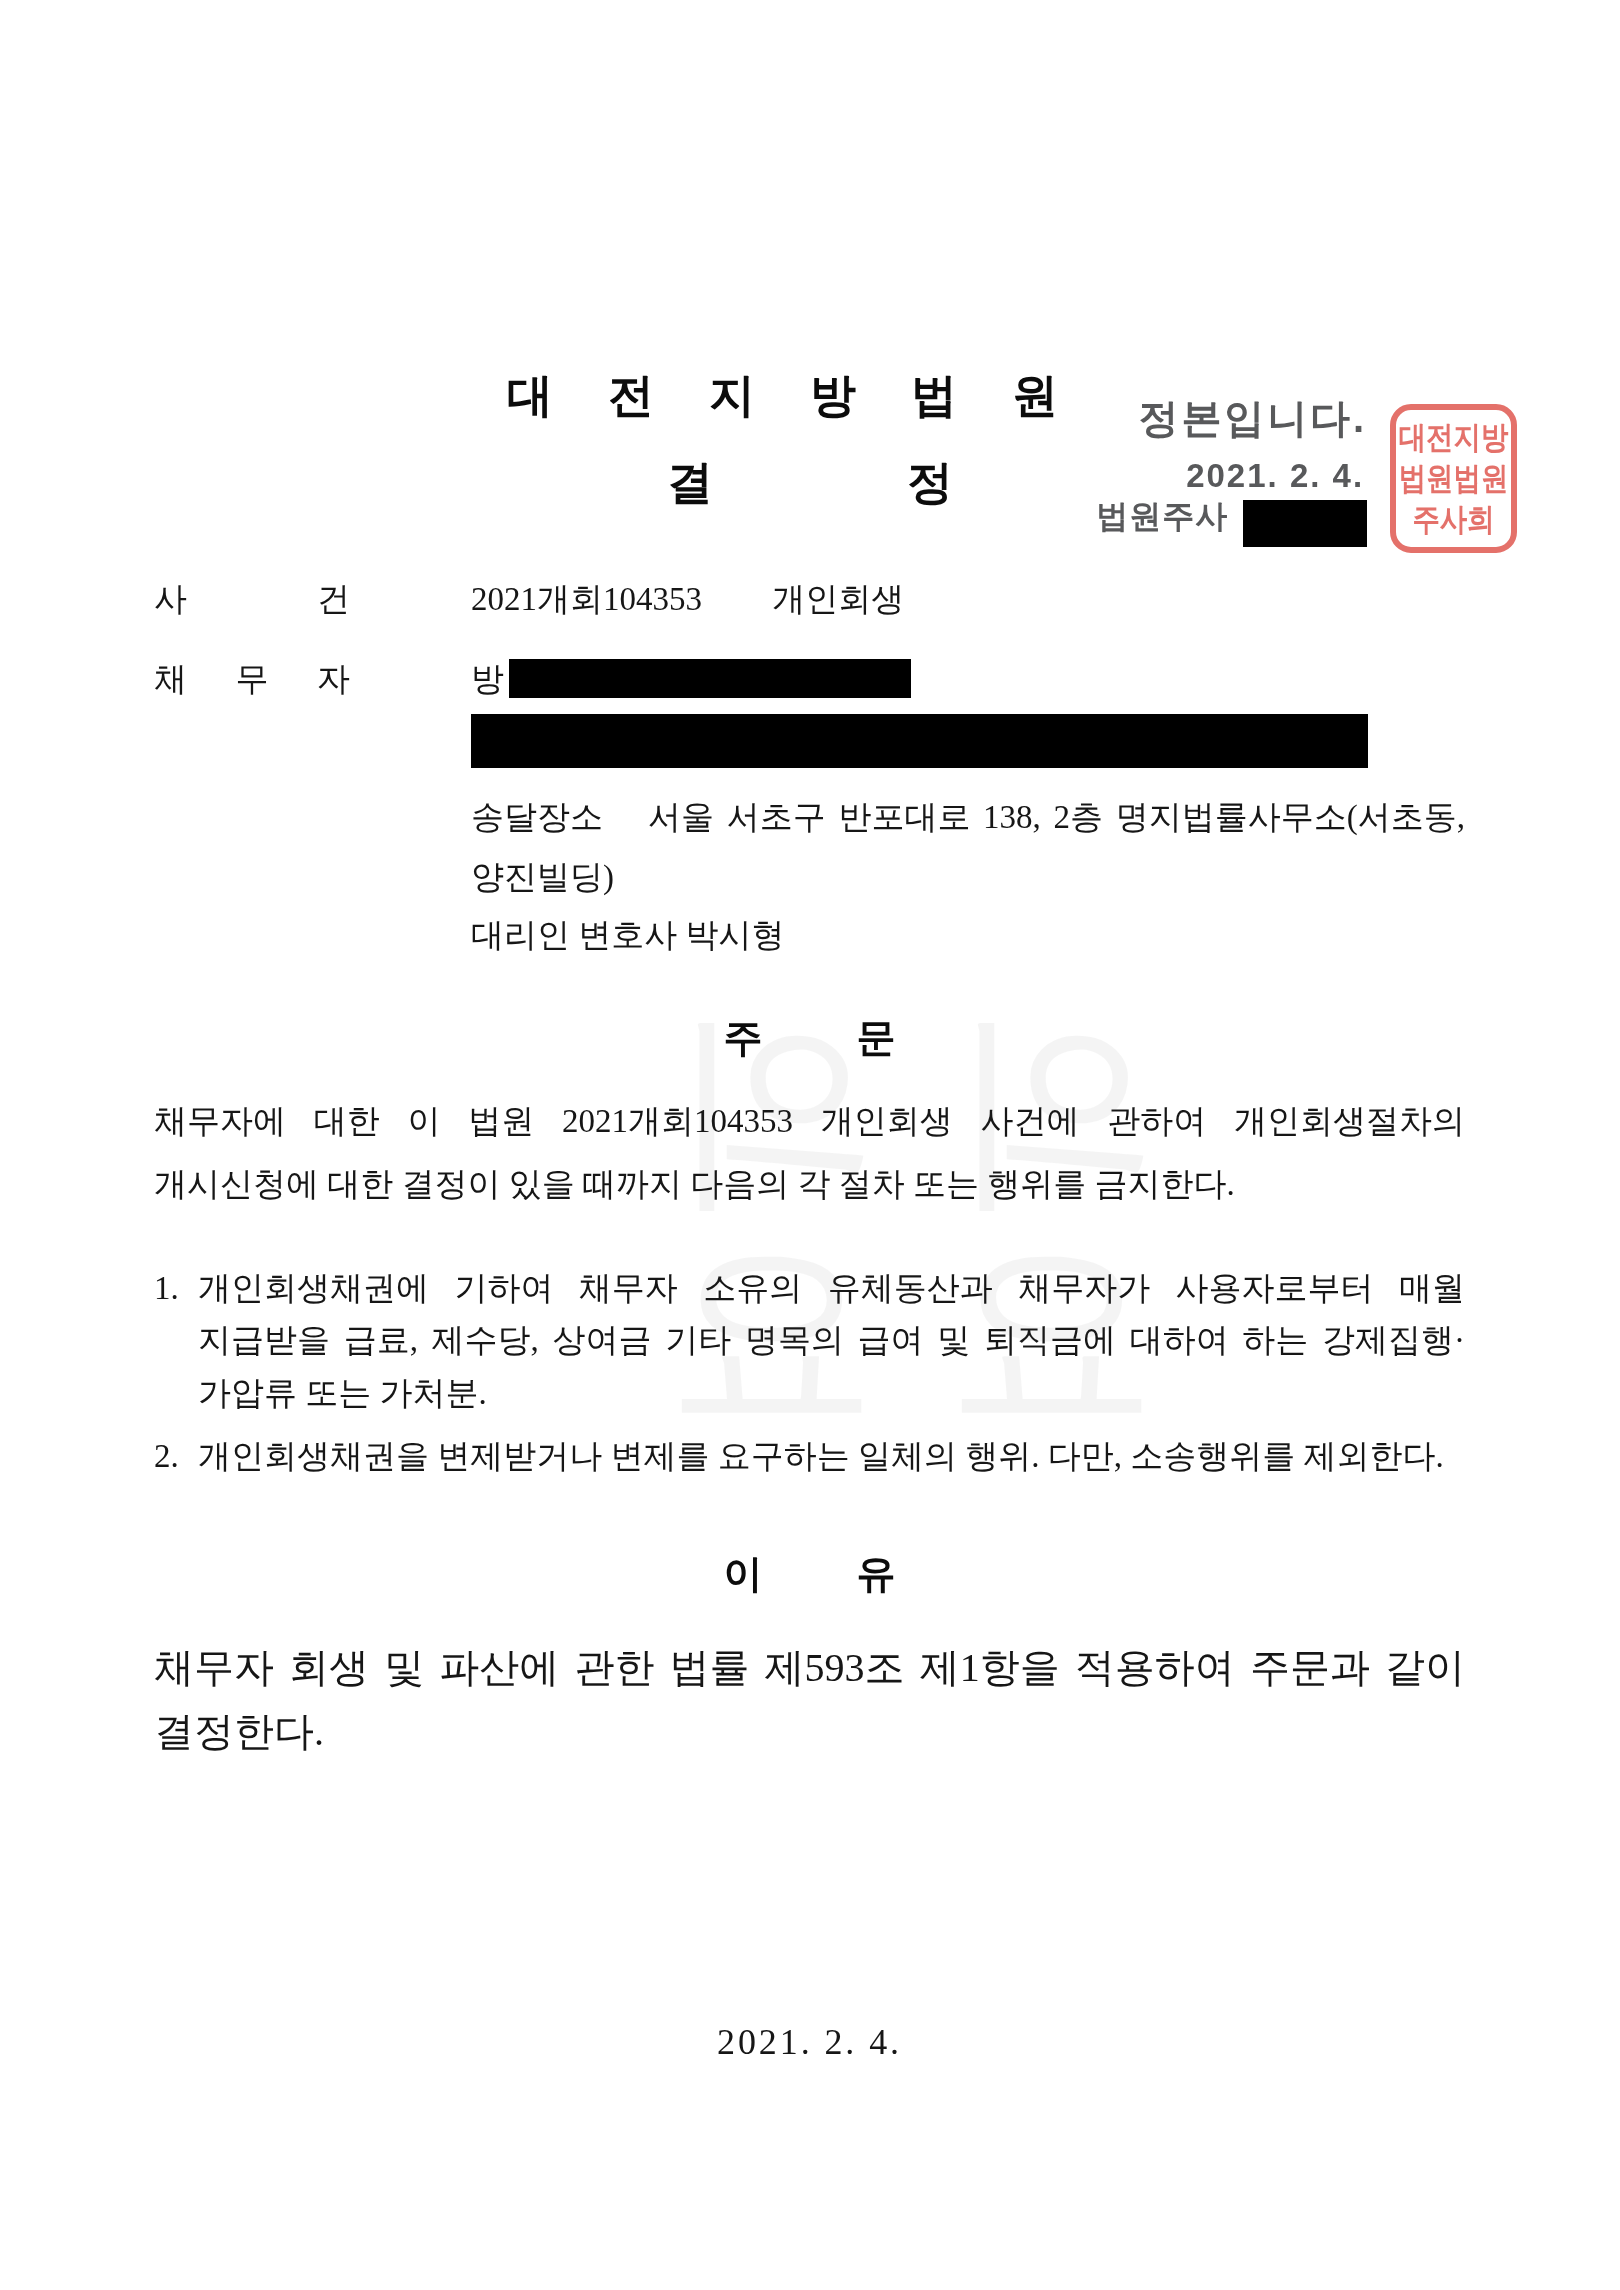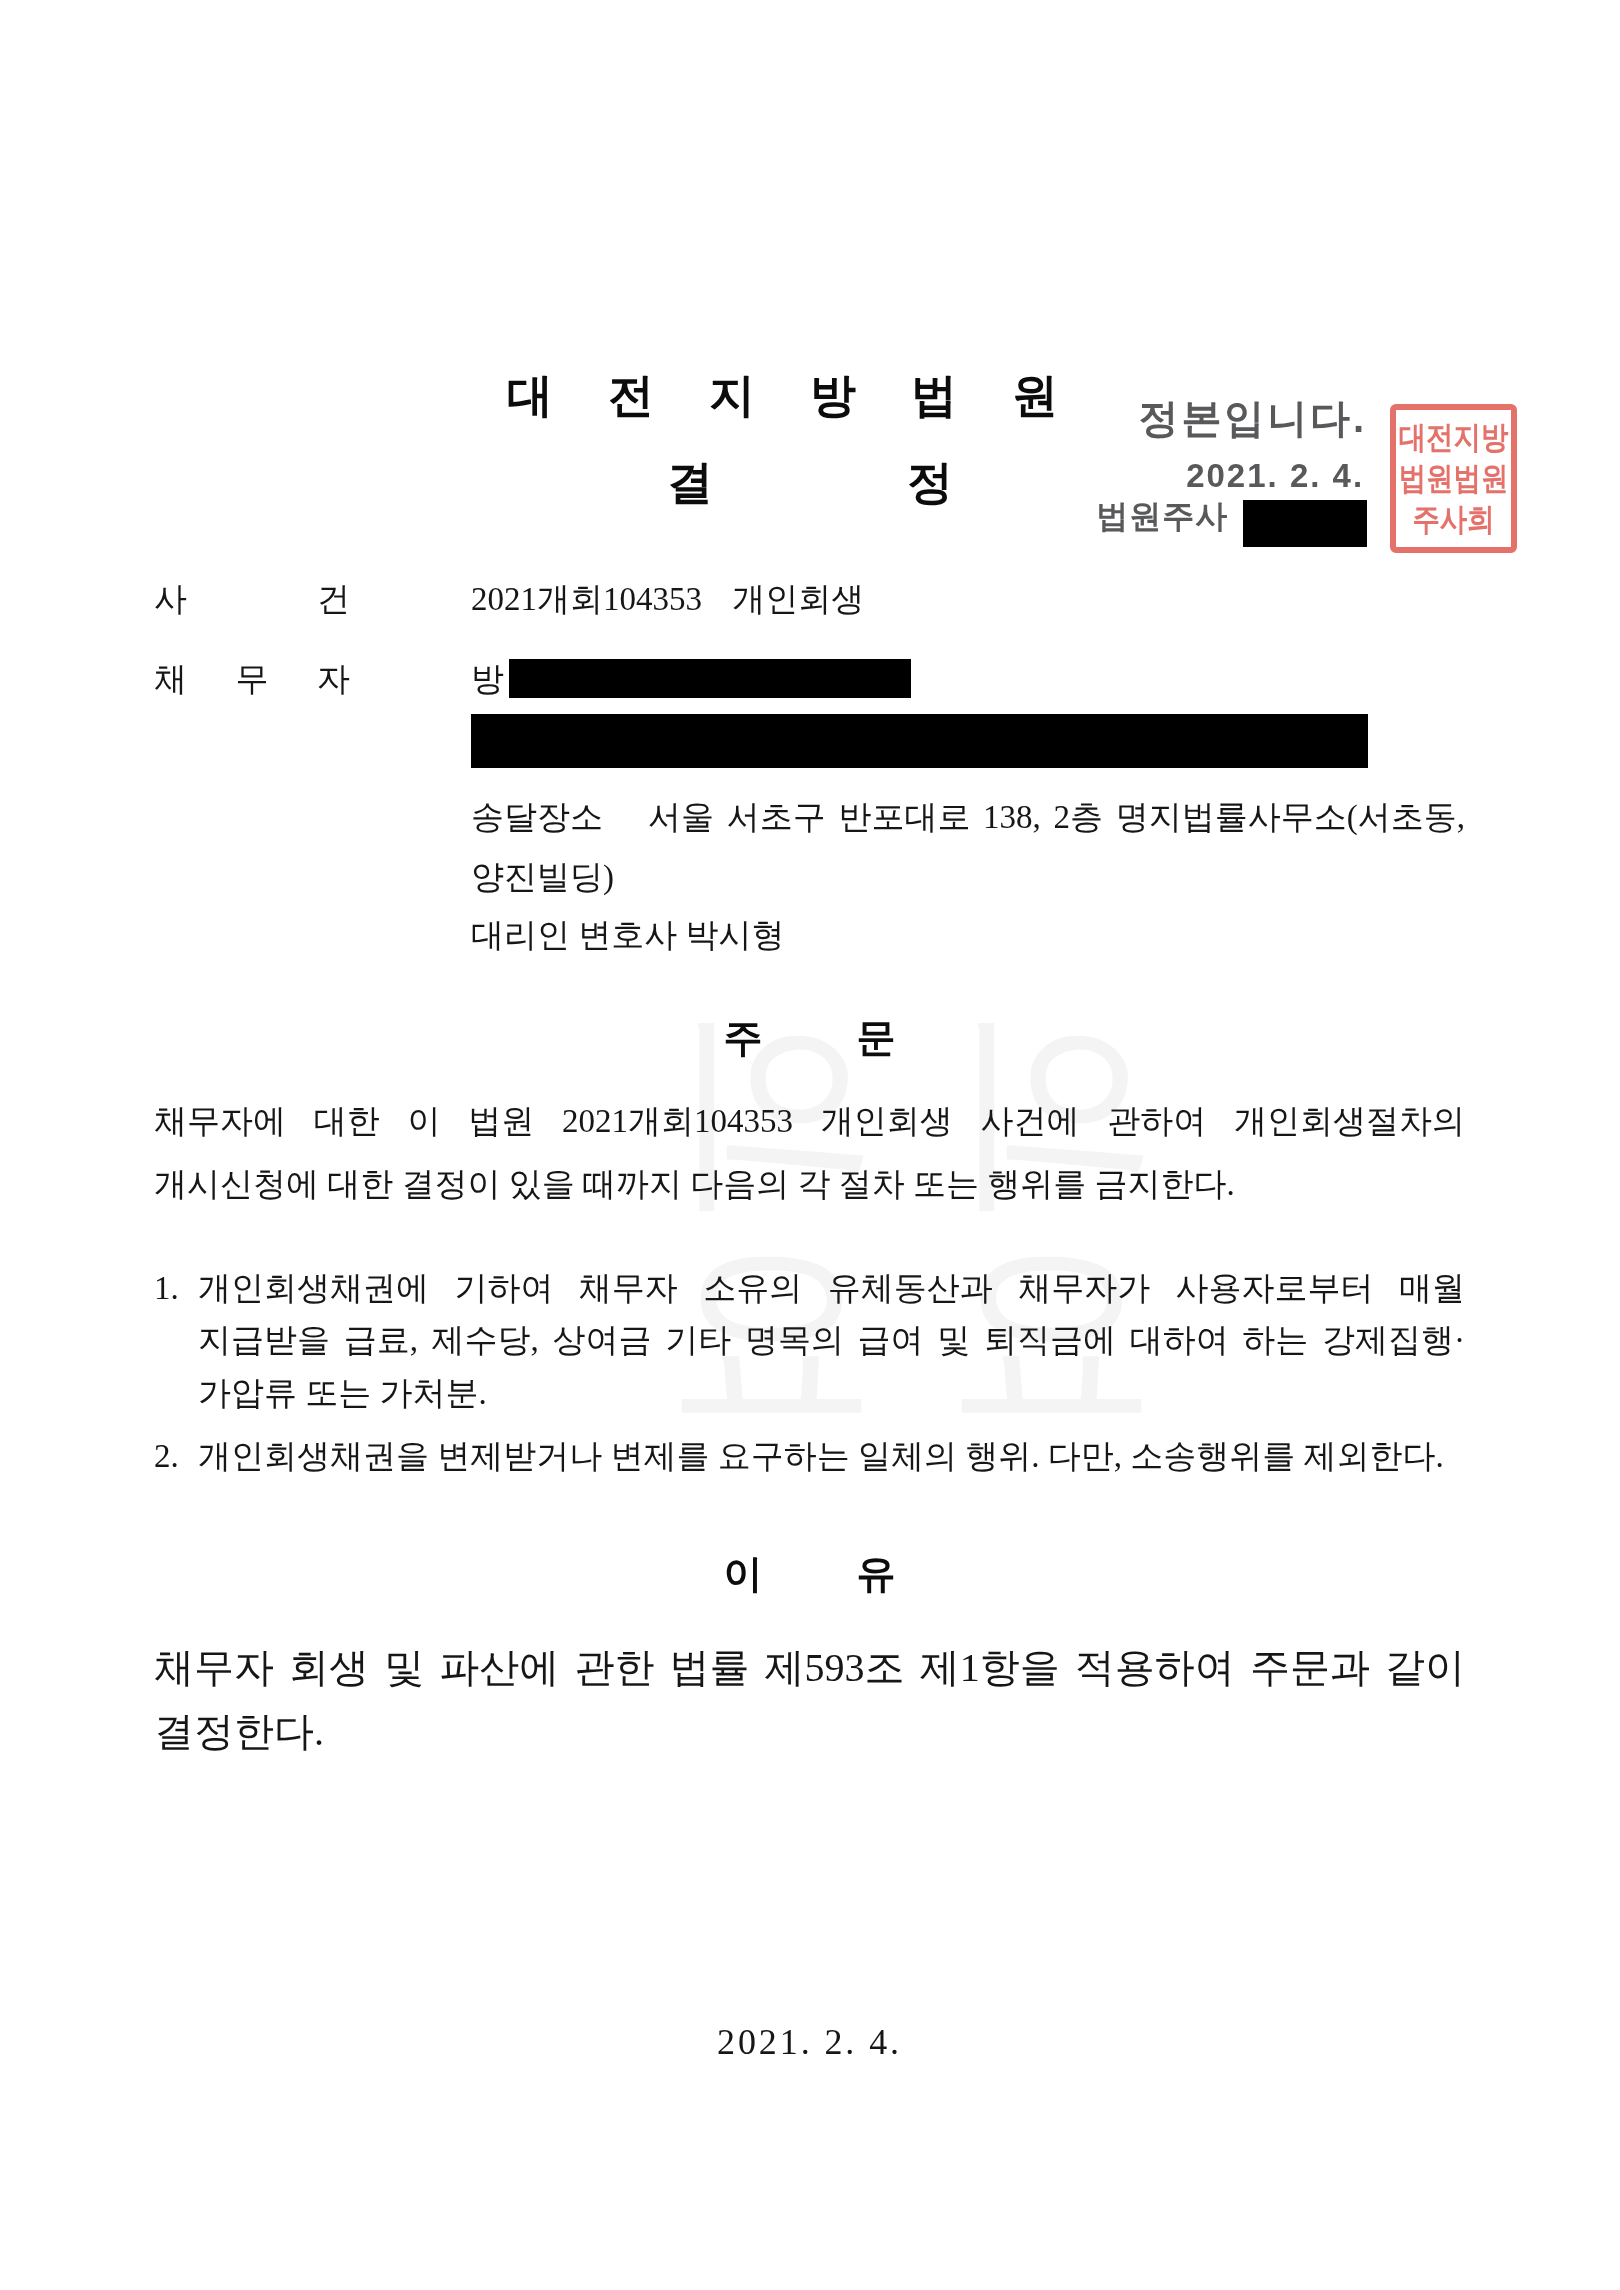--- a/index.html
+++ b/index.html
@@ -58,21 +58,21 @@
   .cert-redaction { width: 124px; height: 47px; background: #000; margin-left: 14.7px; }
 
   
   .seal {
     position: absolute;
     top: 404px;
     right: 103px;
     width: 127px;
     height: 149px;
     border: 6.9px solid #e2655e;
-    border-radius: 6px;
+    border-radius: 21px;
     background: #fff;
     color: #e2655e;
     display: flex;
     flex-direction: column;
     justify-content: space-evenly;
     align-items: center;
     font-family: "Liberation Sans", "DejaVu Sans", sans-serif;
     font-weight: 800;
     opacity: 0.92;
   }
@@ -81,21 +81,21 @@
   
   .case-block { margin-top: 72px; font-size: 33px; }
   .info-row { display: flex; margin-bottom: 35px; }
   .info-label {
     width: 196px;
     display: flex;
     justify-content: space-between;
     flex: none;
   }
   .info-value { margin-left: 121px; }
-  .case-type { margin-left: 22px; }
+  .case-type { margin-left: 62px; }
 
   .debtor-value { margin-left: 121px; width: 995px; }
   .debtor-line1 { display: flex; align-items: flex-start; }
   .redact-name { width: 402px; height: 39px; background: #000; margin-left: 4.9px; margin-top: 2px; }
   .redact-info { width: 897px; height: 54px; background: #000; margin-top: 11.8px; }
   .service-address { margin-top: 19.6px; line-height: 1.82; text-align: justify; }
   .service-label { margin-right: 45px; }
   .representative { margin-top: 3.9px; line-height: 1.5; }
 
   

